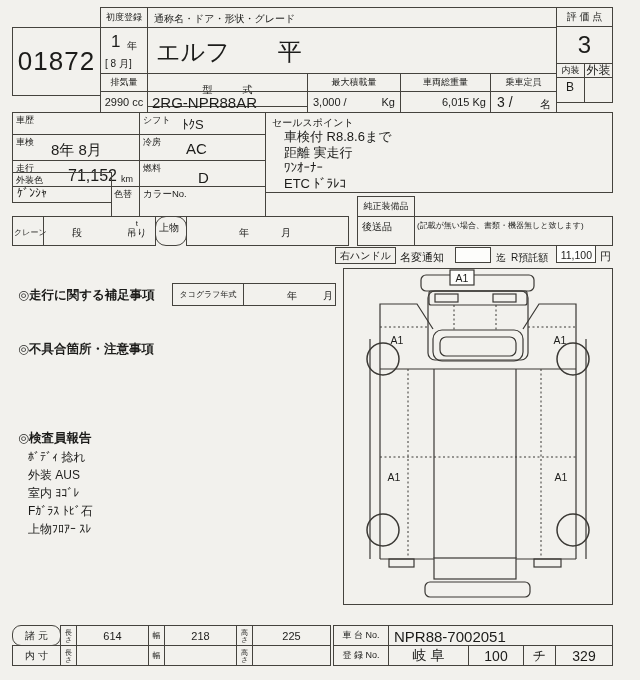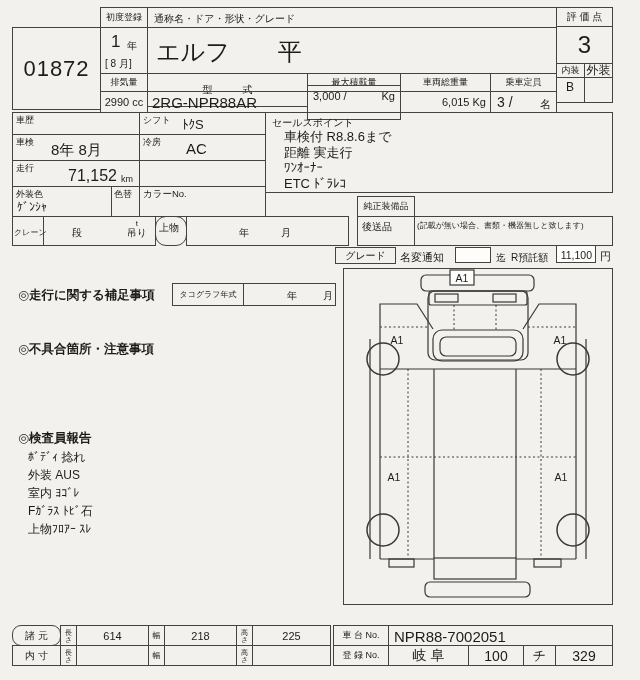--- a/index.html
+++ b/index.html
@@ -12,21 +12,21 @@
   .lbl  { position:absolute; top:1px; left:3px; font-size:9px; white-space:nowrap; }
   .cen  { display:flex; align-items:center; justify-content:center; }
   .vstack { font-size:7px; line-height:7px; width:9px; word-break:break-all; white-space:normal; text-align:center; }
   svg text { fill:#1c1c1a; font-size:10.5px; font-family:"Liberation Sans","DejaVu Sans",sans-serif; }
 </style>
 </head>
 <body>
 
 <div id="sheet">
 
-  <div class="cell cen" style="left:12px;top:27px;width:89px;height:83px;font-size:22px;letter-spacing:1px;">01872</div>
+  <div class="cell cen" style="left:12px;top:27px;width:89px;height:69px;font-size:26px;letter-spacing:1px;">01872</div>
 
   <div class="cell cen" style="left:100px;top:7px;width:48px;height:21px;font-size:9px;">初度登録</div>
   <div class="cell" style="left:100px;top:27px;width:48px;height:47px;">
     <span class="txt" style="left:10px;top:4px;font-size:17px;">1</span>
     <span class="txt" style="left:26px;top:11px;font-size:10px;">年</span>
     <span class="txt" style="left:4px;top:29px;font-size:10px;">[ 8 月]</span>
   </div>
 
   <div class="cell" style="left:147px;top:7px;width:410px;height:21px;">
     <span class="txt" style="left:6px;top:4px;font-size:10px;">通称名・ドア・形状・グレード</span>
@@ -37,21 +37,21 @@
 
   <div class="cell cen" style="left:100px;top:73px;width:48px;height:19px;font-size:9px;">排気量</div>
   <div class="cell cen" style="left:100px;top:91px;width:48px;height:22px;font-size:11px;">2990 cc</div>
 
   <div class="cell cen" style="left:147px;top:73px;width:161px;height:34px;font-size:10px;">型　　　式</div>
   <div class="cell" style="left:147px;top:91px;width:161px;height:22px;">
     <span class="txt" style="left:4px;top:2px;font-size:15px;">2RG-NPR88AR</span>
   </div>
 
   <div class="cell cen" style="left:307px;top:73px;width:94px;height:19px;font-size:9px;">最大積載量</div>
-  <div class="cell" style="left:307px;top:85px;width:94px;height:35px;">
+  <div class="cell" style="left:307px;top:91px;width:94px;height:22px;">
     <span class="txt" style="left:5px;top:4px;font-size:11px;">3,000 /</span>
     <span class="txt" style="right:5px;top:4px;font-size:11px;">Kg</span>
   </div>
 
   <div class="cell cen" style="left:400px;top:73px;width:91px;height:19px;font-size:9px;">車両総重量</div>
   <div class="cell" style="left:400px;top:91px;width:91px;height:22px;">
     <span class="txt" style="right:4px;top:4px;font-size:11px;">6,015 Kg</span>
   </div>
 
   <div class="cell cen" style="left:490px;top:73px;width:67px;height:19px;font-size:9px;">乗車定員</div>
@@ -86,22 +86,26 @@
   <div class="cell" style="left:139px;top:134px;width:127px;height:27px;">
     <span class="lbl">冷房</span>
     <span class="txt" style="left:46px;top:5px;font-size:15px;">AC</span>
   </div>
 
   <div class="cell" style="left:12px;top:160px;width:128px;height:27px;">
     <span class="lbl">走行</span>
     <span class="txt" style="right:22px;top:6px;font-size:16px;">71,152</span>
     <span class="txt" style="right:6px;top:13px;font-size:9px;">km</span>
   </div>
-
-  <div class="cell" style="left:12px;top:186px;width:100px;height:31px;">
+  <div class="cell" style="left:139px;top:160px;width:127px;height:27px;">
+    <span class="lbl">燃料</span>
+    <span class="txt" style="left:58px;top:8px;font-size:15px;">D</span>
+  </div>
+
+  <div class="cell" style="left:12px;top:172px;width:100px;height:31px;">
     <span class="lbl">外装色</span>
     <span class="txt" style="left:4px;bottom:2px;font-size:12px;">ｹﾞﾝｼｬ</span>
   </div>
   <div class="cell" style="left:111px;top:186px;width:29px;height:31px;">
     <span class="lbl" style="left:2px;">色替</span>
   </div>
   <div class="cell" style="left:139px;top:186px;width:127px;height:31px;">
     <span class="lbl" style="font-size:9.5px;">カラーNo.</span>
   </div>
 
@@ -132,21 +136,21 @@
   </div>
 
   <div class="cell cen" style="left:357px;top:196px;width:58px;height:21px;font-size:9px;">純正装備品</div>
   <div class="cell" style="left:357px;top:216px;width:58px;height:30px;">
     <span class="txt" style="left:4px;top:3px;font-size:10px;">後送品</span>
   </div>
   <div class="cell" style="left:414px;top:216px;width:199px;height:30px;">
     <span class="txt" style="left:2px;top:3px;font-size:8px;">(記載が無い場合、書類・機器無しと致します)</span>
   </div>
 
-  <div class="cell cen" style="left:335px;top:247px;width:61px;height:17px;font-size:10px;">グレード</div>
+  <div class="cell cen" style="left:335px;top:247px;width:61px;height:17px;font-size:10px;">右ハンドル</div>
   <span class="txt" style="left:400px;top:250px;font-size:11px;">名変通知</span>
   <div class="wbox" style="left:455px;top:247px;width:36px;height:16px;"></div>
   <span class="txt" style="left:496px;top:251px;font-size:10px;">迄</span>
   <span class="txt" style="left:511px;top:251px;font-size:10px;">R預託額</span>
   <div class="wbox" style="left:556px;top:245px;width:40px;height:18px;text-align:right;padding:3px 3px 0 0;font-size:10.5px;">11,100</div>
   <span class="txt" style="left:600px;top:249px;font-size:11px;">円</span>
 
   <span class="txt" style="left:18px;top:287px;font-size:12.5px;font-weight:600;">◎走行に関する補足事項</span>
   <div class="cell" style="left:172px;top:283px;width:164px;height:23px;">
     <div style="position:absolute;left:0;top:0;width:71px;height:100%;border-right:1px solid #45433e;display:flex;align-items:center;justify-content:center;font-size:8px;">タコグラフ年式</div>

